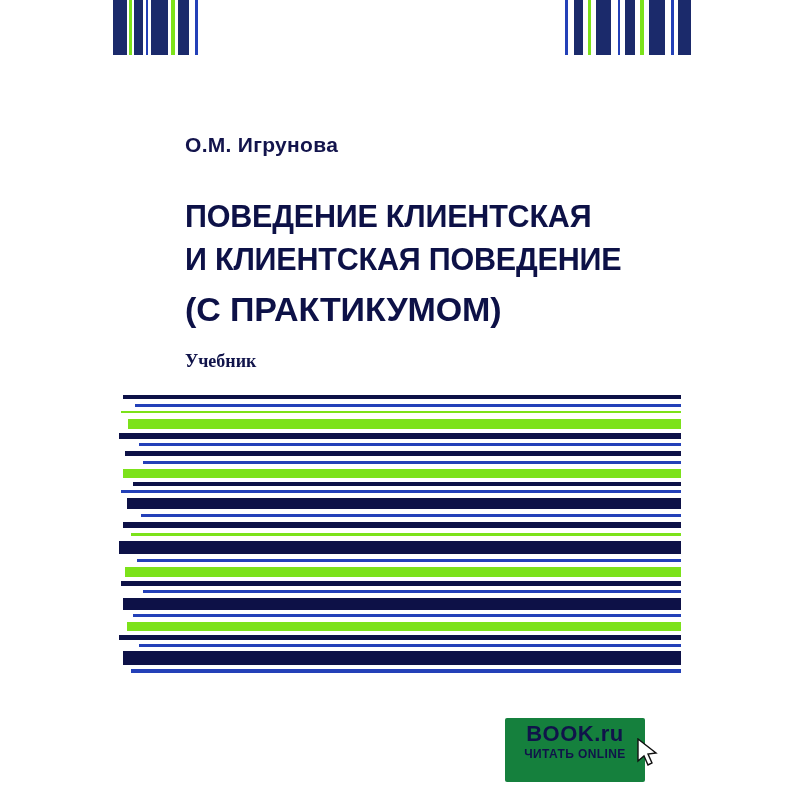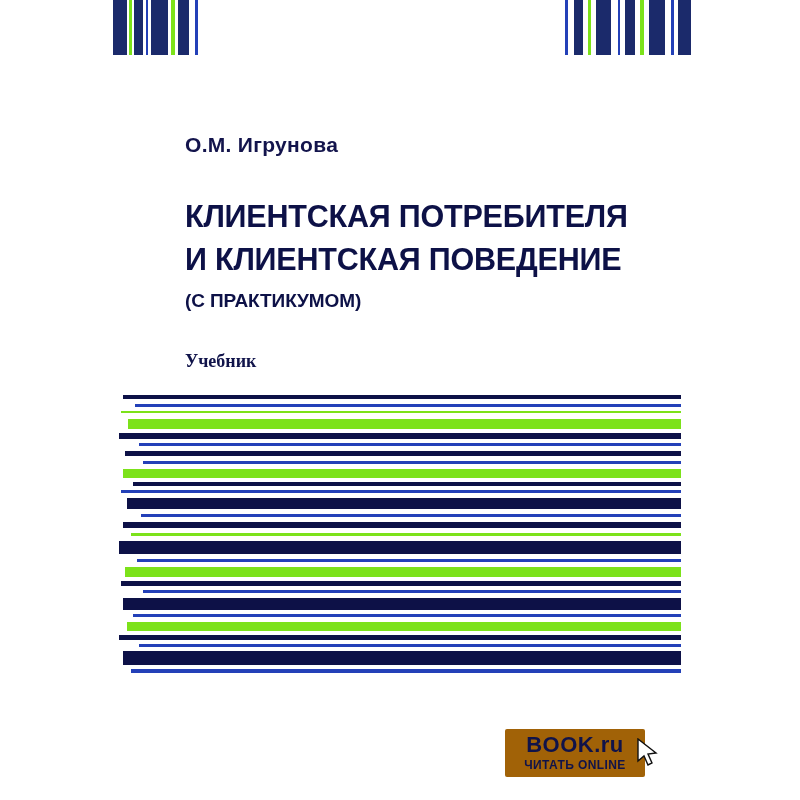--- a/index.html
+++ b/index.html
@@ -67,21 +67,21 @@
     line-height: 1.42;
     letter-spacing: -0.2px;
   }
   .title-main .line2 { display: block; }
 
   .title-sub {
     position: absolute;
     left: 72px;
     top: 235px;
     width: 500px;
-    font-size: 19px;
+    font-size: 34px;
     font-weight: bold;
     color: #0d1147;
     letter-spacing: -0.1px;
   }
 
   .kind {
     position: absolute;
     left: 72px;
     top: 296px;
     font-size: 18px;
@@ -132,24 +132,23 @@
     letter-spacing: 5px;
     font-weight: normal;
   }
 
   
   .badge {
     position: absolute;
     left: 505px;
     top: 718px;
     width: 140px;
-    height: 48px;
-    background: #a16207;
+    height: 64px;
+    background: #15803d;
     border-radius: 2px;
-    margin-top: 11px;
   }
   .badge .b1 {
     position: absolute;
     left: 0; top: 3px;
     width: 140px;
     text-align: center;
     font-size: 22px;
     font-weight: bold;
     color: #10134a;
     letter-spacing: 0.5px;
@@ -197,21 +196,21 @@
       <div class="st" style="left: 536px; width: 16px; background: rgb(27, 42, 107);"></div>
       <div class="st" style="left: 558px; width: 3px; background: rgb(35, 64, 184);"></div>
       <div class="st" style="left: 565px; width: 13px; background: rgb(27, 42, 107);"></div>
     </div>
 
   <div class="page-body">
 
     <div class="author">О.М. Игрунова</div>
 
     <div class="title-main">
-      <span>КЛИЕНТСКАЯ ПОТРЕБИТЕЛЯ</span>
+      <span>ПОВЕДЕНИЕ КЛИЕНТСКАЯ</span>
       <span class="line2">И КЛИЕНТСКАЯ ПОВЕДЕНИЕ</span>
     </div>
 
     <div class="title-sub">(С ПРАКТИКУМОМ)</div>
 
     <div class="kind">Учебник</div>
 
   </div>
 
   <div class="stripes" id="stripeArt">

